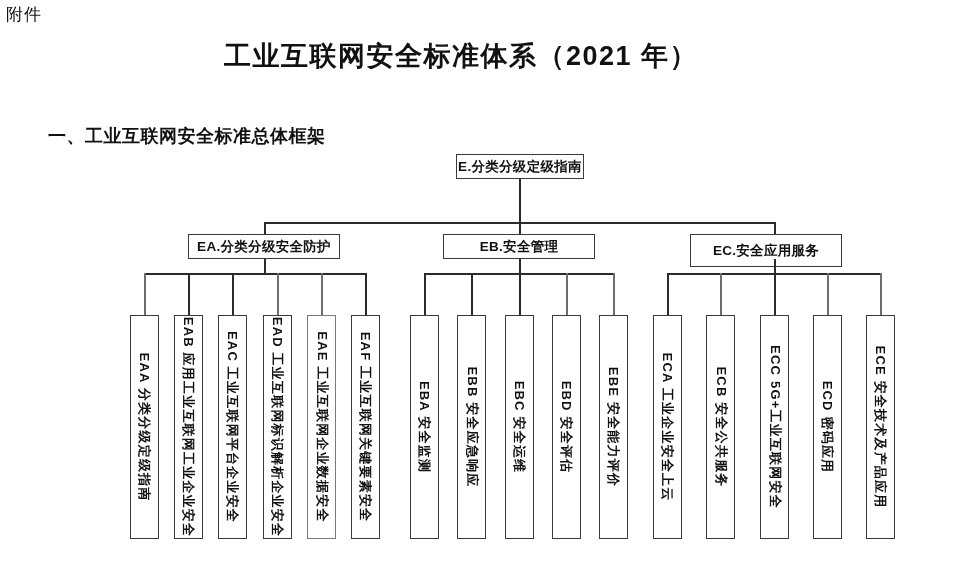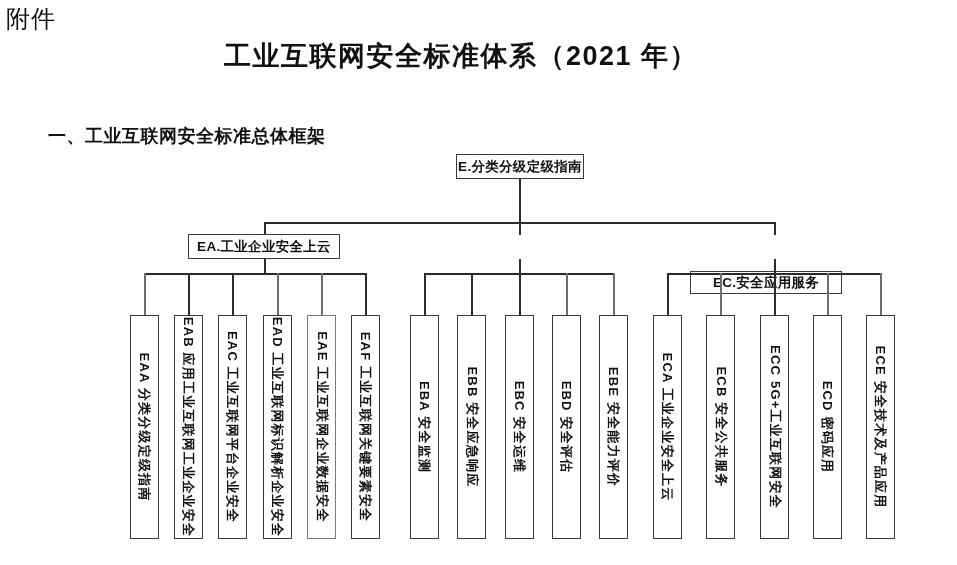--- a/index.html
+++ b/index.html
@@ -13,21 +13,21 @@
     position: relative;
     overflow: hidden;
     font-family: "Liberation Sans", "DejaVu Sans", sans-serif;
     color: #111111;
   }
 
   #attachment-label {
     position: absolute;
     left: 6px;
     top: 6px;
-    font-size: 24px;
+    font-size: 17px;
     font-weight: 400;
     letter-spacing: 1px;
     line-height: 1.1;
   }
 
   #doc-title {
     position: absolute;
     left: 0;
     top: 38px;
     width: 922px;
@@ -113,23 +113,26 @@
 
   <div class="conn v" style="left:519px; top:179px; width:1.5px; height:44px;"></div>
 
   <div class="conn h" style="left:264px; top:222px; width:511px; height:1.5px;"></div>
 
   <div class="conn v" style="left:264px; top:222px; width:1.5px; height:13px;"></div>
   <div class="conn v" style="left:519px; top:222px; width:1.5px; height:13px;"></div>
   <div class="conn v" style="left:774px; top:222px; width:1.5px; height:13px;"></div>
 
   <div class="node horiz" style="left:188px; top:234px; width:152px; height:25px;">
-    <span class="lbl">EA.工业企业安全上云</span>
-  </div>
-  <div class="node horiz" style="left:690px; top:234px; width:152px; height:23px;margin-top:37px;">
+    <span class="lbl">EA.分类分级安全防护</span>
+  </div>
+  <div class="node horiz" style="left:443px; top:234px; width:152px; height:25px;">
+    <span class="lbl">EB.安全管理</span>
+  </div>
+  <div class="node horiz" style="left:690px; top:234px; width:152px; height:33px;">
     <span class="lbl">EC.安全应用服务</span>
   </div>
 
   <div class="conn v" style="left:264px; top:259px; width:1.5px; height:15px;"></div>
   <div class="conn h" style="left:144px; top:273px; width:222px; height:1.5px;"></div>
   <div class="conn v grey" style="left:144px; top:273px; width:1.5px; height:42px;"></div>
   <div class="conn v" style="left:188px; top:273px; width:1.5px; height:42px;"></div>
   <div class="conn v" style="left:232px; top:273px; width:1.5px; height:42px;"></div>
   <div class="conn v grey" style="left:277px; top:273px; width:1.5px; height:42px;"></div>
   <div class="conn v grey" style="left:321px; top:273px; width:1.5px; height:42px;"></div>

